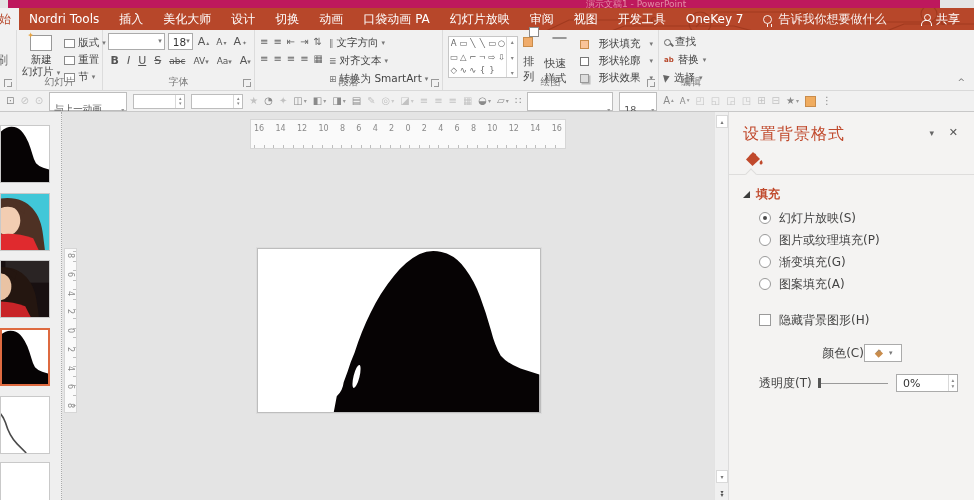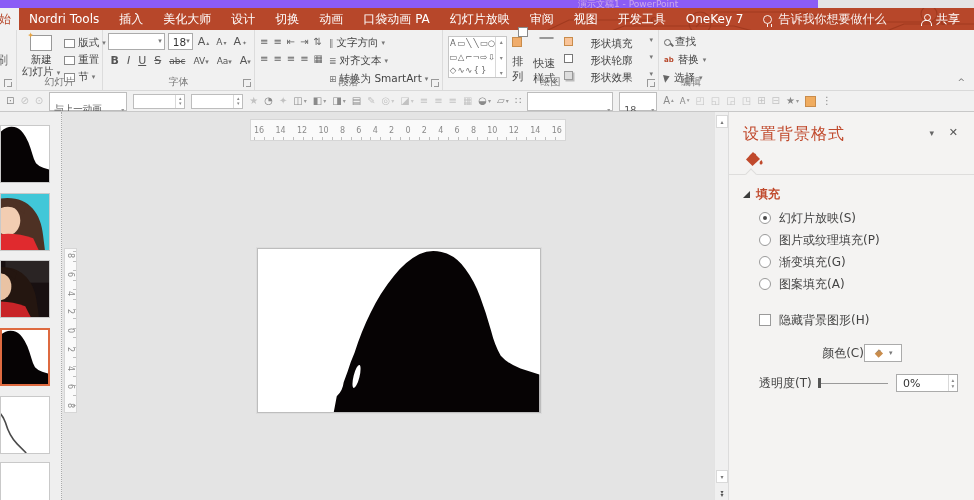--- a/index.html
+++ b/index.html
@@ -1,21 +1,21 @@
 <!DOCTYPE html>
 <html><head>
 <meta charset="utf-8">
 <style>
   *{margin:0;padding:0;box-sizing:border-box}
   html,body{width:974px;height:500px;overflow:hidden;background:#E4E4E4;
     font-family:"DejaVu Sans","Liberation Sans",sans-serif;-webkit-font-smoothing:antialiased}
   .app{position:relative;width:974px;height:500px;overflow:hidden}
 
   
-  .titlebar{position:absolute;left:0;top:0;width:818px;height:8px;background:#8b5cf6;overflow:hidden}
+  .titlebar{position:absolute;left:8px;top:0;width:932px;height:8px;background:#be185d;overflow:hidden}
   .wintitle{position:absolute;left:578px;top:-2px;font-size:9px;color:rgba(255,230,220,.55);white-space:nowrap}
   .tabbar{position:absolute;left:0;top:8px;width:974px;height:22px;background:#B7472A;display:flex;align-items:stretch;color:#fff;font-size:12px;overflow:hidden}
   .deco{position:absolute;right:0;top:0;width:500px;height:30px;pointer-events:none;opacity:.55}
   .tab{position:relative;z-index:2;padding:0 10px;display:flex;align-items:center;white-space:nowrap;cursor:default}
   .tab.active{background:#F1F1F1;color:#B7472A}
   .tab.clip{width:19px;padding:0;overflow:hidden}
   .tab.clip span{margin-left:-13px}
   .searchbox{position:relative;z-index:2;display:flex;align-items:center;gap:6px;padding:0 10px;color:rgba(255,255,255,.92)}
   .bulb{width:9px;height:9px;border:1px solid rgba(255,255,255,.92);border-radius:50%;position:relative}
   .bulb::after{content:"";position:absolute;left:2.5px;top:8px;width:3px;height:3px;border-left:1px solid rgba(255,255,255,.92);border-right:1px solid rgba(255,255,255,.92)}
@@ -67,21 +67,21 @@
   .rg-draw{width:216px;display:flex;gap:5px}
   .gallery{width:98px;height:42px;background:#fff;border:1px solid #C6C6C6;margin-top:3px;display:flex}
   .galgrid{flex:1;display:grid;grid-template-columns:repeat(6,1fr);align-items:center;justify-items:center;color:#666;font-size:8.5px;line-height:1}
   .galscroll{width:11px;border-left:1px solid #D9D9D9;display:flex;flex-direction:column;align-items:center;justify-content:space-between;padding:1px 0;font-size:6px;color:#888}
   .drawcol{display:flex;flex-direction:column;align-items:center;gap:17px;padding-top:4px;cursor:pointer}
   .arr-ico{position:relative;width:16px;height:16px}
   .arr-ico .b1{position:absolute;left:0;top:0;width:10px;height:10px;background:#F0AC6B;border:1px solid #C98C4B}
   .arr-ico .b2{position:absolute;right:0;bottom:0;width:10px;height:10px;background:#fff;border:1px solid #8a8a8a}
   .qs-ico{width:15px;height:15px;background:linear-gradient(135deg,#e8e8e8,#bdbdbd);border:1px solid #999;border-radius:3px}
   .fillcol{display:flex;flex-direction:column;gap:3px;padding-top:4px;font-size:10.5px}
-  .fillrow{display:flex;gap:17px;white-space:nowrap;cursor:pointer}
+  .fillrow{display:flex;align-items:center;gap:9px;white-space:nowrap;cursor:pointer}
   .sq{width:9px;height:9px;flex:none}
   .sq.fill{background:#F9C499;border:1px solid #C98C4B}
   .sq.outline{background:#fff;border:1px solid #777}
   .sq.effect{background:#ddd;border:1px solid #999;box-shadow:1.5px 1.5px 0 #bbb}
   
   .rg-edit{width:64px;display:flex;flex-direction:column;gap:4px;padding-top:5px;font-size:10.5px}
   .erow{display:flex;align-items:center;gap:4px;white-space:nowrap;cursor:pointer}
   .mag{width:7px;height:7px;border:1.5px solid #666;border-radius:50%;position:relative;flex:none}
   .mag::after{content:"";position:absolute;width:4px;height:1.5px;background:#666;transform:rotate(45deg);right:-3.5px;bottom:-1px}
   .repl{font-size:7px;color:#B7472A;font-weight:bold}
@@ -102,21 +102,21 @@
 
   
   .content{position:absolute;left:0;top:112px;width:974px;height:388px;background:#E4E4E4;overflow:hidden}
   
   .thumbs{position:absolute;left:0;top:0;width:62px;height:388px;background:#EFEFEF;border-right:1px dotted #ABABAB}
   .thumb{position:absolute;left:0;width:50px;height:58px;background:#fff;border:1px solid #C9C9C9;overflow:hidden;cursor:pointer}
   .thumb.selected{border:2px solid #DE6A40}
   .thumb svg{position:absolute;right:-1px;top:0;width:102px;height:57px;display:block}
   
   .editor{position:absolute;left:62px;top:0;width:652px;height:388px}
-  .hruler{position:absolute;left:188px;top:7px;width:316px;height:22px;background:#FAFAFA;border:1px solid #D6D6D6;display:flex;align-items:center;justify-content:space-between;padding:4px 3px;font-size:8px;color:#8a8a8a;background-image:repeating-linear-gradient(to right,#BDBDBD 0 1px,transparent 1px 9.7px);background-size:310px 3px;background-position:3px bottom;background-repeat:no-repeat}
+  .hruler{position:absolute;left:188px;top:7px;width:316px;height:30px;background:#FAFAFA;border:1px solid #D6D6D6;display:flex;align-items:flex-start;justify-content:space-between;padding:4px 3px;font-size:8px;color:#8a8a8a;background-image:repeating-linear-gradient(to right,#BDBDBD 0 1px,transparent 1px 9.7px);background-size:310px 3px;background-position:3px bottom;background-repeat:no-repeat}
   .vruler{position:absolute;left:2px;top:136px;width:13px;height:165px;background:#FAFAFA;border:1px solid #D6D6D6;display:flex;flex-direction:column;align-items:center;justify-content:space-between;padding:2px 0;font-size:8px;color:#8a8a8a;background-image:repeating-linear-gradient(to bottom,#BDBDBD 0 1px,transparent 1px 9.6px);background-size:3px 160px;background-position:right 2px;background-repeat:no-repeat}
   .vruler span{transform:rotate(90deg)}
   .slide{position:absolute;left:195px;top:136px;width:284px;height:165px;background:#fff;border:1px solid #BDBDBD;box-shadow:0 0 0 1px rgba(0,0,0,.03)}
   .slide svg{display:block;width:100%;height:100%}
   
   .vscroll{position:absolute;left:714px;top:0;width:14px;height:388px;background:#F0F0F0;border-left:1px solid #E3E3E3}
   .sbtn{position:absolute;left:1px;width:12px;height:13px;background:#fff;border:1px solid #D9D9D9;display:flex;align-items:center;justify-content:center;font-size:6px;color:#777;cursor:pointer}
   .dblchev{display:flex;flex-direction:column;align-items:center;line-height:.5;font-size:6px;color:#555}
   
   .panel{position:absolute;left:728px;top:0;width:246px;height:388px;background:#F4F3F2;border-left:1px solid #DCDCDC;font-size:12px;color:#444}

